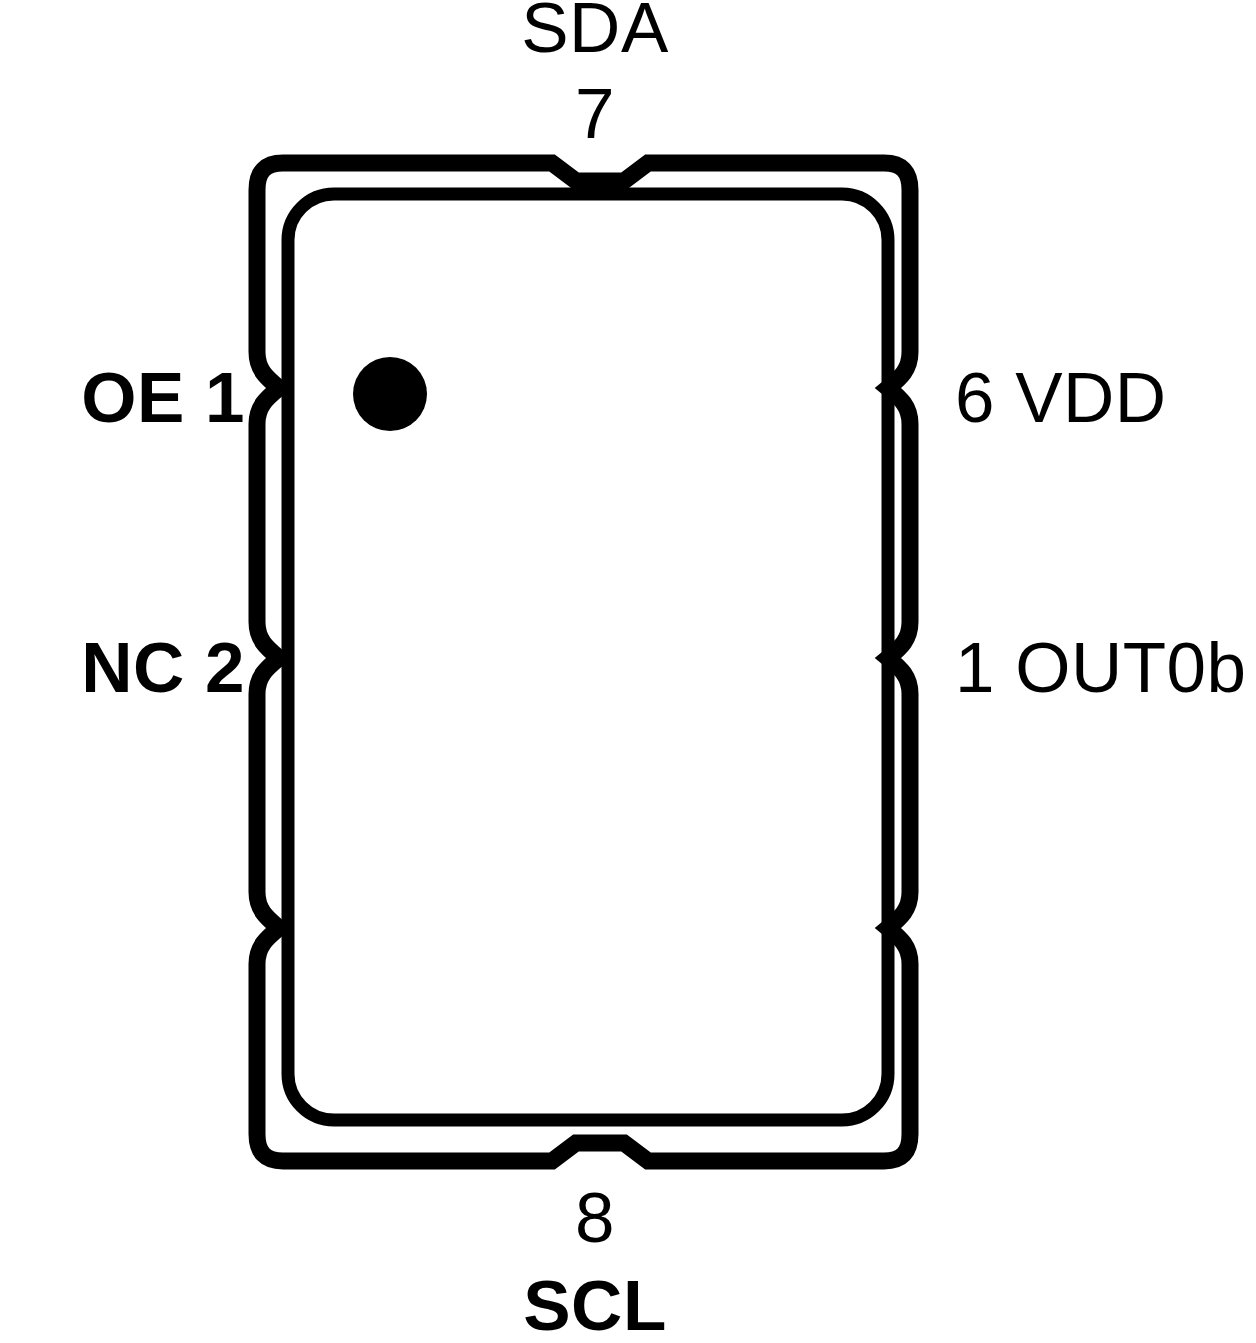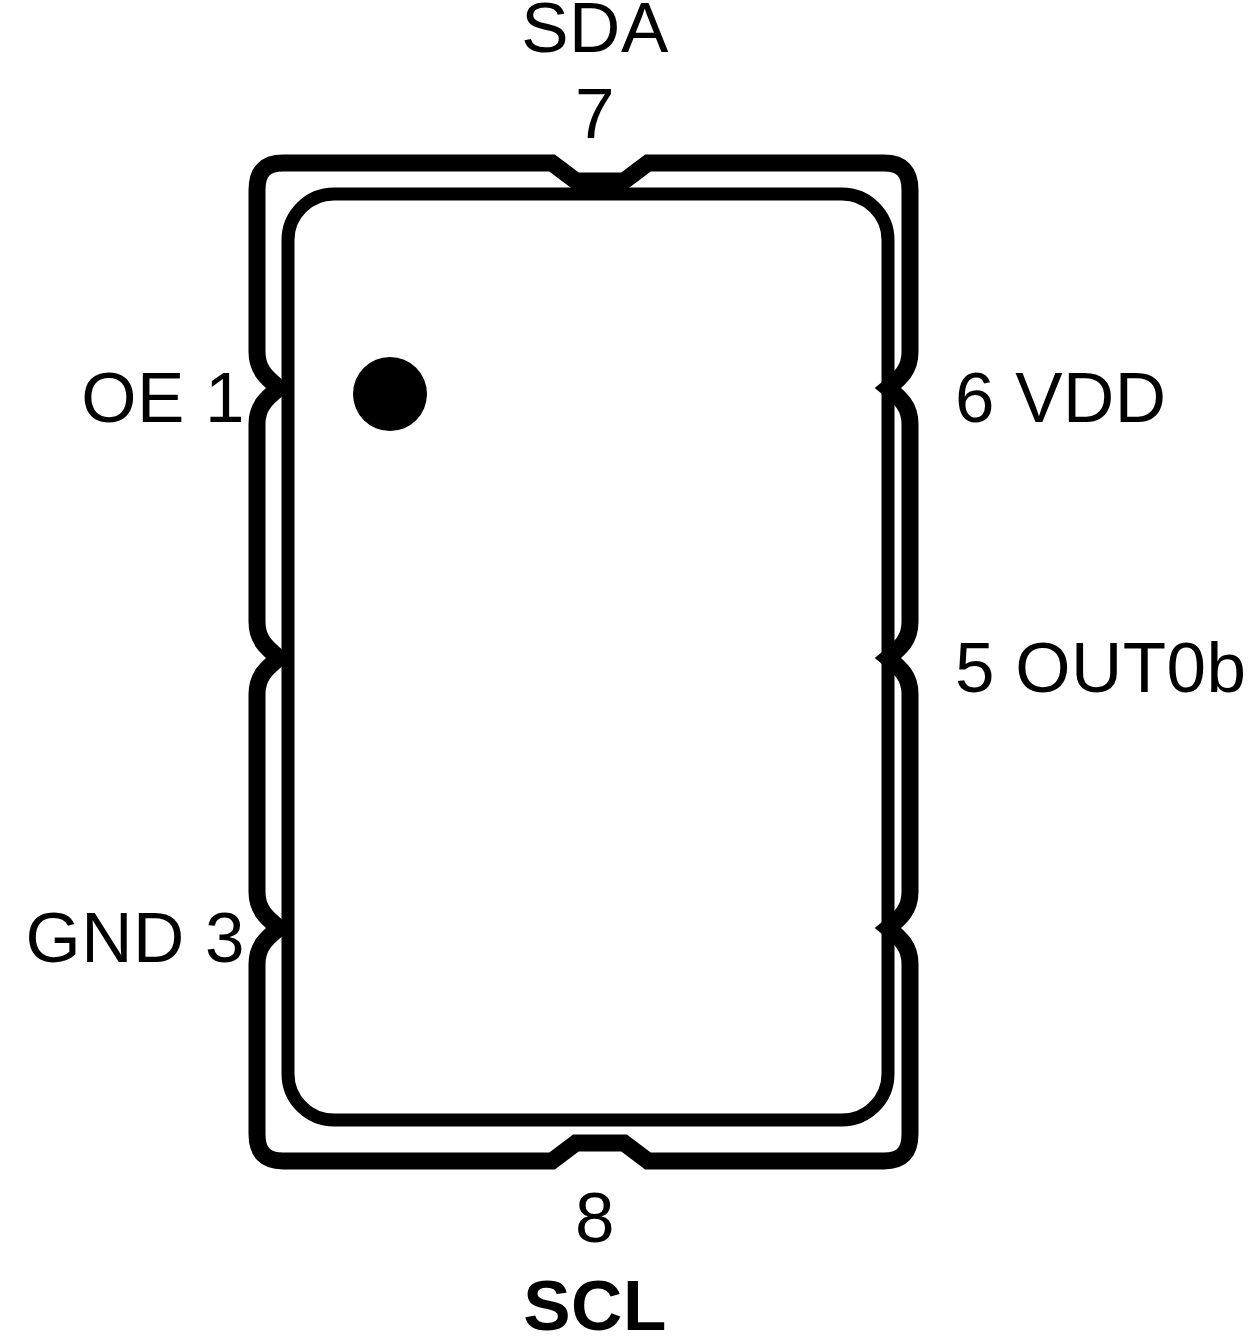--- a/index.html
+++ b/index.html
@@ -32,20 +32,21 @@
     line-height: 1;
     color: #000000;
     white-space: nowrap;
     letter-spacing: 0.5px;
   }
 
   
   .pin-label.left {
     text-align: right;
     right: 1011px; 
+    font-weight: bold;
   }
 
   
   .pin-label.right {
     text-align: center;
     left: 955px;
   }
 
   
   .pin-label.center {
@@ -112,25 +113,25 @@
 
     <circle cx="390" cy="394" r="37" fill="#000000"></circle>
   </svg>
 
   <div class="pin-label center" style="top: -8px;">SDA</div>
 
   <div class="pin-label center" style="top: 78px;">7</div>
 
   <div class="pin-label left" style="top: 362px;">OE 1</div>
 
+  <div class="pin-label left" style="top: 632px;">NC 2</div>
 
-  <div class="pin-label left" style="top: 902px;">GND 3</div>
 
   <div class="pin-label right" style="top: 362px;">6 VDD</div>
 
-  <div class="pin-label right" style="top: 632px;">5 OUT0b</div>
+  <div class="pin-label right" style="top: 632px;">1 OUT0b</div>
 
 
   <div class="pin-label center" style="top: 1182px;">8</div>
 
   <div class="pin-label center" style="top: 1270px; font-weight: bold;">SCL</div>
 
 </div>
 
 </body></html>

